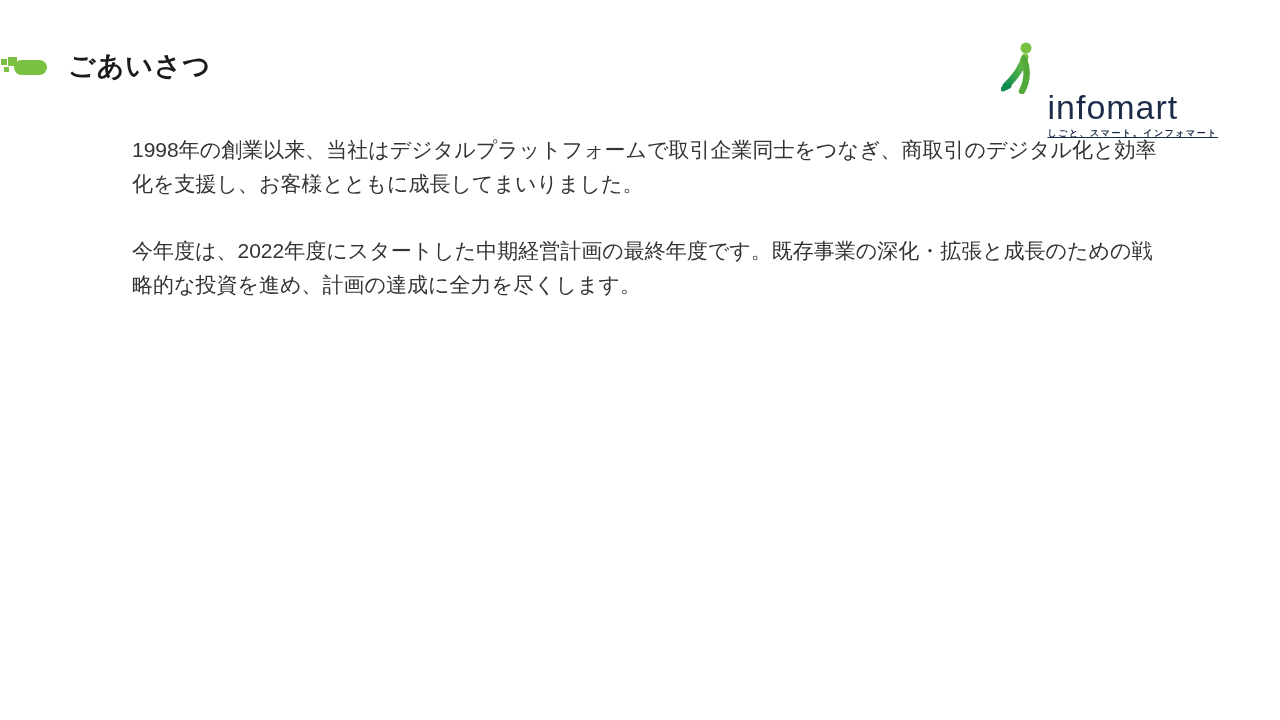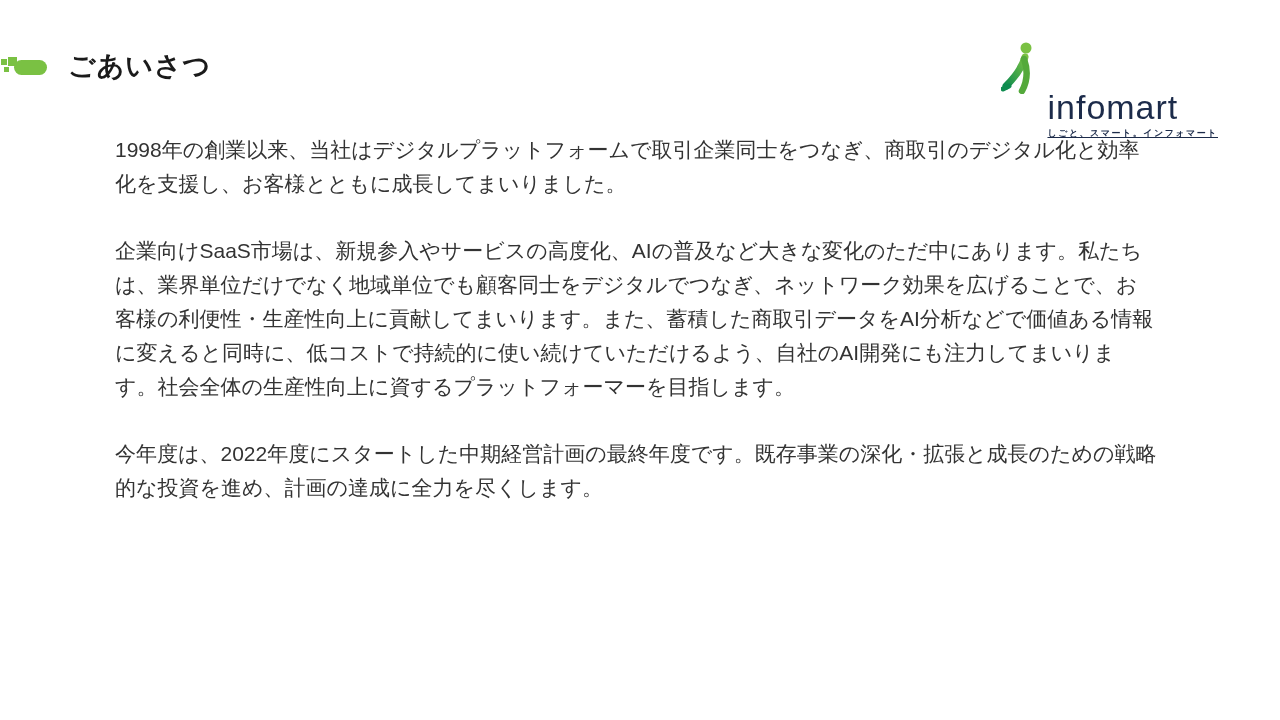--- a/index.html
+++ b/index.html
@@ -68,21 +68,21 @@
   }
 
   
   .body-text {
     position: absolute;
     left: 115px;
     top: 133px;
     width: 1042px;
   }
   .body-text p {
-    margin: 0 0 33px 0;
+    margin: 0 0 33px 17px;
     font-size: 21px;
     line-height: 34px;
     color: #333333;
     text-align: left;
   }
   .body-text p:last-child { margin-bottom: 0; }
 
   
   .footer-line {
     position: absolute;
@@ -146,21 +146,20 @@
       <path d="M8 44 L 2 47" fill="none" stroke="#0E8C4F" stroke-width="5" stroke-linecap="round"></path>
     </svg>
     <div class="logo-textcol">
       <span class="logo-name">infomart</span>
       <span class="logo-tagline">しごと、スマート。インフォマート</span>
     </div>
   </div>
 
   <main class="body-text">
     <p>1998年の創業以来、当社はデジタルプラットフォームで取引企業同士をつなぎ、商取引のデジタル化と効率化を支援し、お客様とともに成長してまいりました。</p>
-    <p>企業向けSaaS市場は、新規参入やサービスの高度化、AIの普及など大きな変化のただ中にあります。私たちは、業界単位だけでなく地域単位でも顧客同士をデジタルでつなぎ、ネットワーク効果を広げることで、お客様の利便性・生産性向上に貢献してまいります。また、蓄積した商取引データをAI分析などで価値ある情報に変えると同時に、低コストで持続的に使い続けていただけるよう、自社のAI開発にも注力してまいります。社会全体の生産性向上に資するプラットフォーマーを目指します。</p>
     <p>今年度は、2022年度にスタートした中期経営計画の最終年度です。既存事業の深化・拡張と成長のための戦略的な投資を進め、計画の達成に全力を尽くします。</p>
   </main>
 
   <div class="footer-line"></div>
   <span class="footer-dot"></span>
   <span class="footer-copyright">©Infomart Corporation</span>
   <span class="footer-pagenum">35</span>
 
 </div>
 

